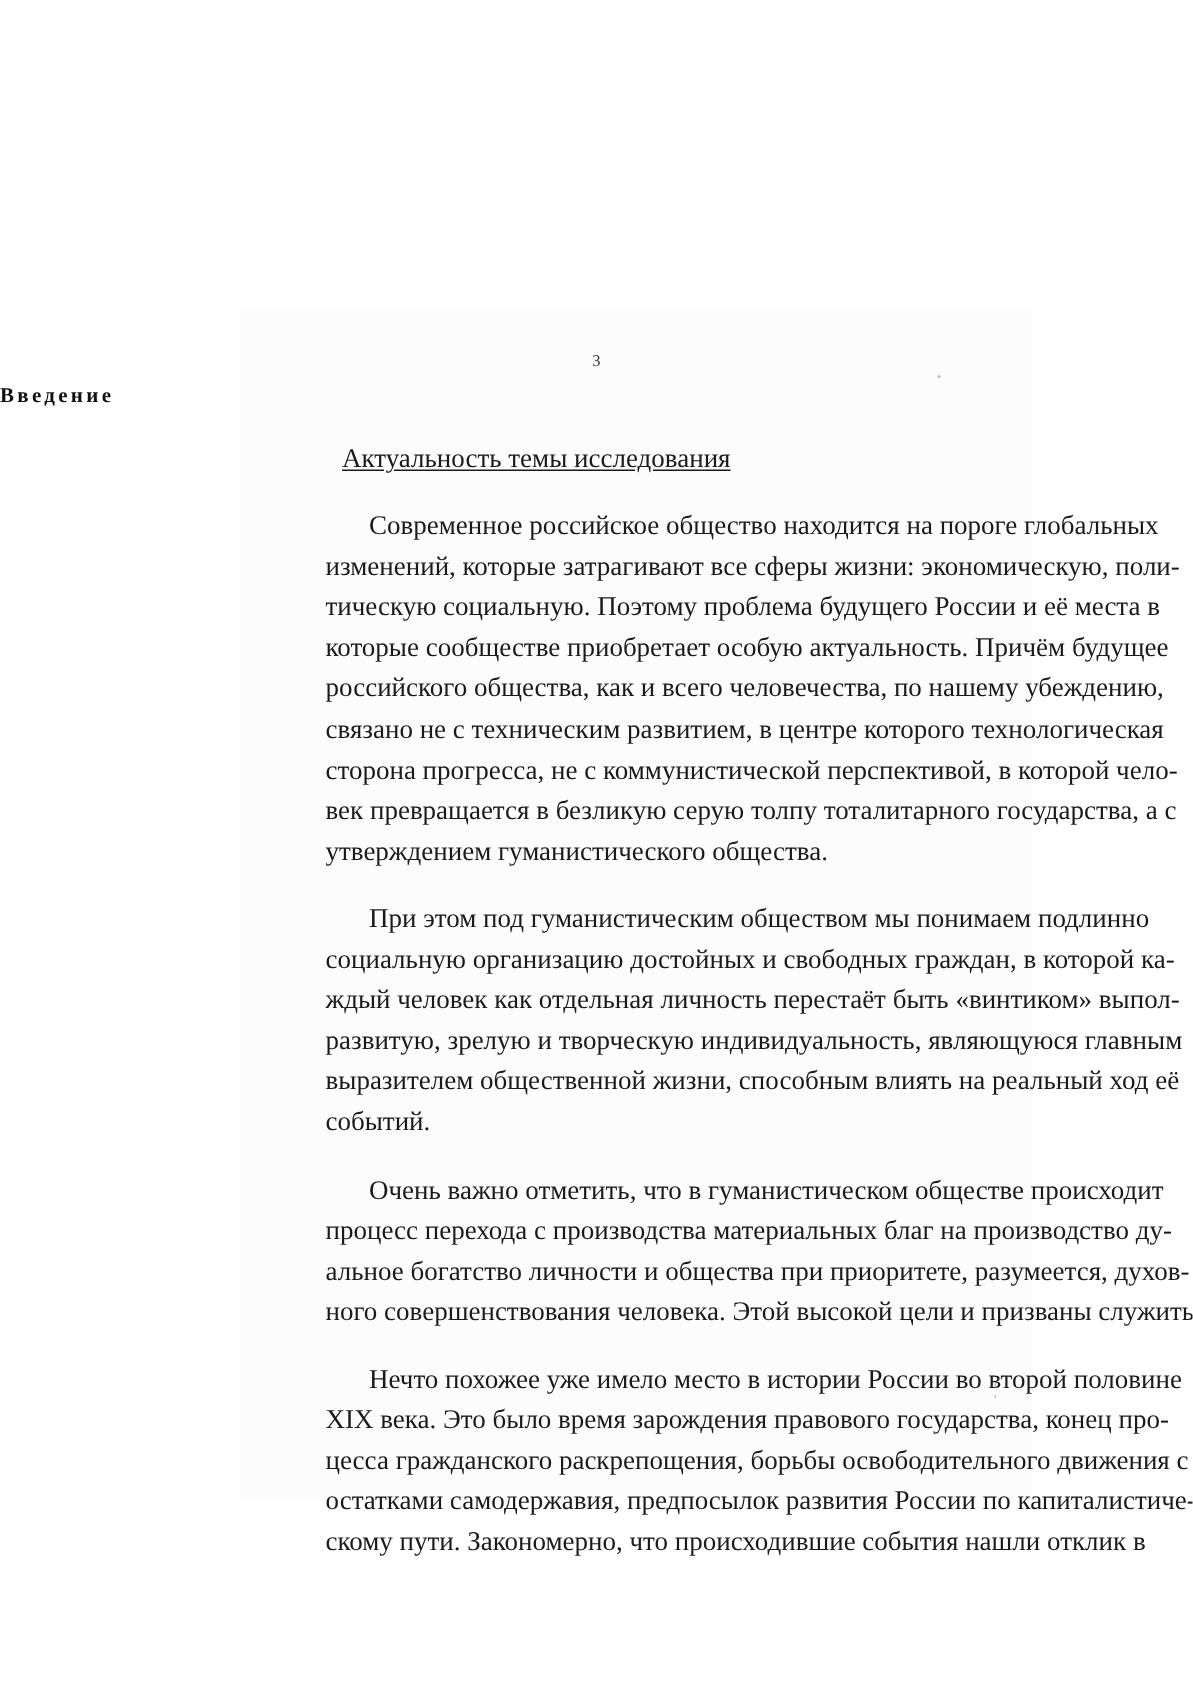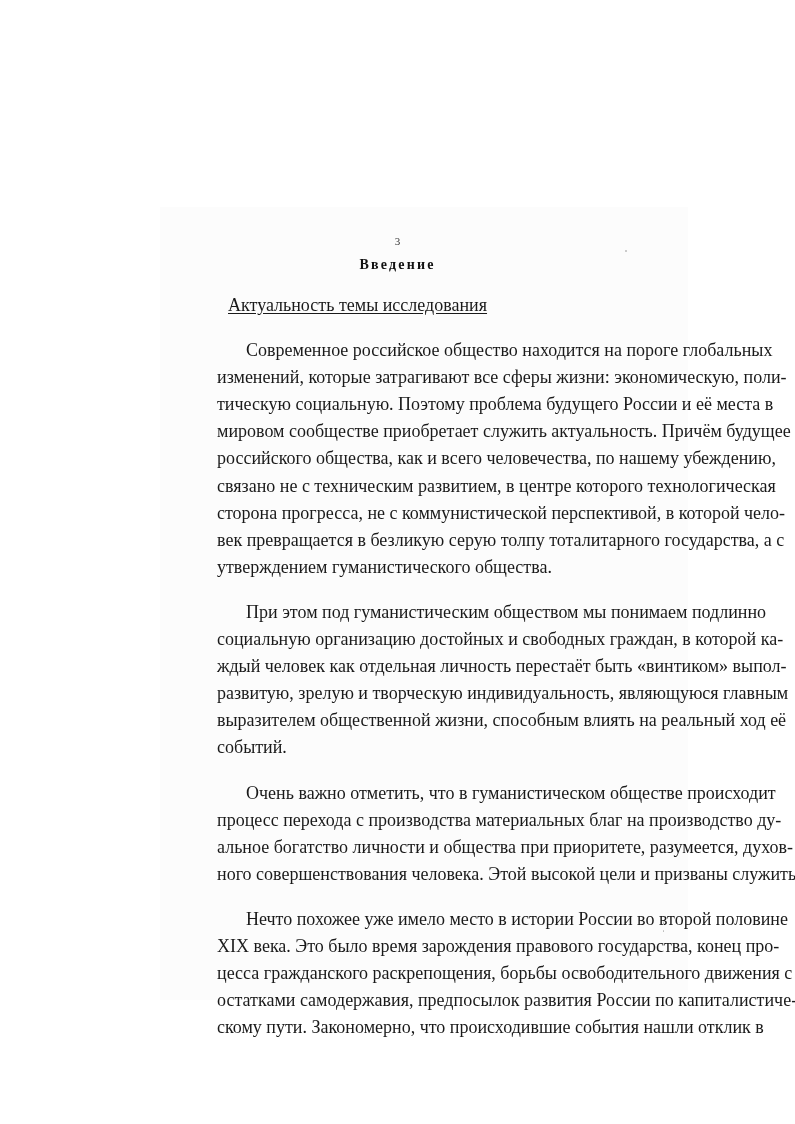--- a/index.html
+++ b/index.html
@@ -31,21 +31,20 @@
     text-align: center;
     font-size: 11px;
     line-height: 14px;
     color: #333;
   }
   .chapter-title {
     position: absolute;
     left: 0;
     width: 795px;
     top: 256px;
-    text-align: center;
     font-size: 14px;
     line-height: 18px;
     font-weight: bold;
     letter-spacing: 2.2px;
     color: #111;
   }
   .text-block {
     position: absolute;
     left: 199px;
     width: 429px;
@@ -91,21 +90,21 @@
 <div class="page-number">3</div>
 <div class="chapter-title">Введение</div>
 
 <div class="text-block">
   <p class="section-heading">Актуальность темы исследования</p>
 
   <p class="para">
     <span class="line indent">Современное российское общество находится на пороге глобальных</span>
     <span class="line">изменений, которые затрагивают все сферы жизни: экономическую, поли-</span>
     <span class="line">тическую социальную. Поэтому проблема будущего России и её места в</span>
-    <span class="line">мировом сообществе приобретает служить актуальность. Причём будущее</span>
+    <span class="line">которые сообществе приобретает особую актуальность. Причём будущее</span>
     <span class="line">российского общества, как и всего человечества, по нашему убеждению,</span>
     <span class="line">связано не с техническим развитием, в центре которого технологическая</span>
     <span class="line">сторона прогресса, не с коммунистической перспективой, в которой чело-</span>
     <span class="line">век превращается в безликую серую толпу тоталитарного государства, а с</span>
     <span class="line last">утверждением гуманистического общества.</span>
   </p>
 
   <p class="para">
     <span class="line indent">При этом под гуманистическим обществом мы понимаем подлинно</span>
     <span class="line">социальную организацию достойных и свободных граждан, в которой ка-</span>

